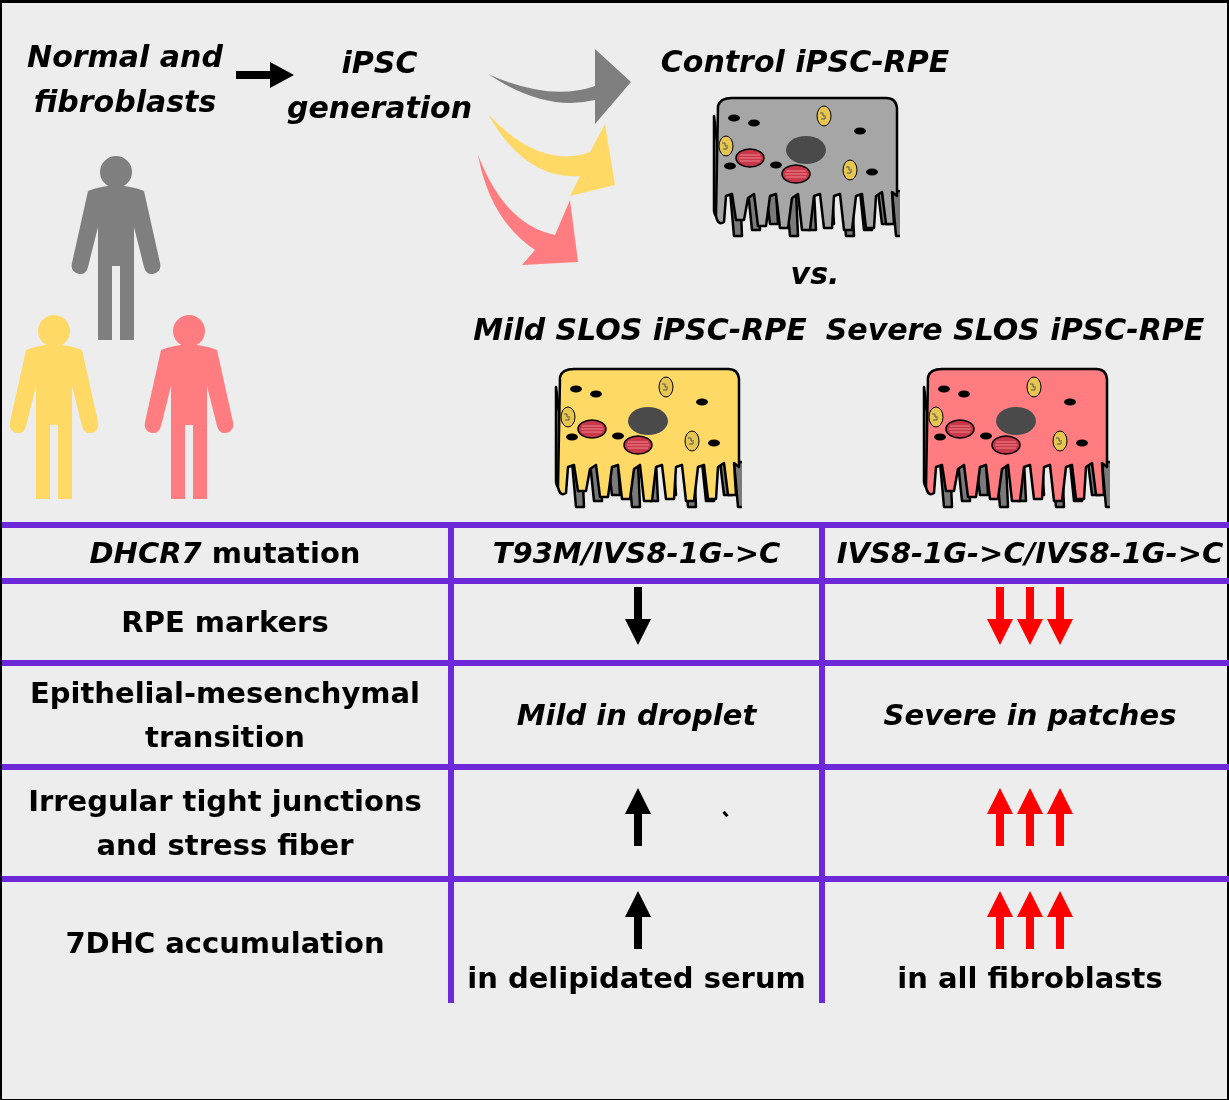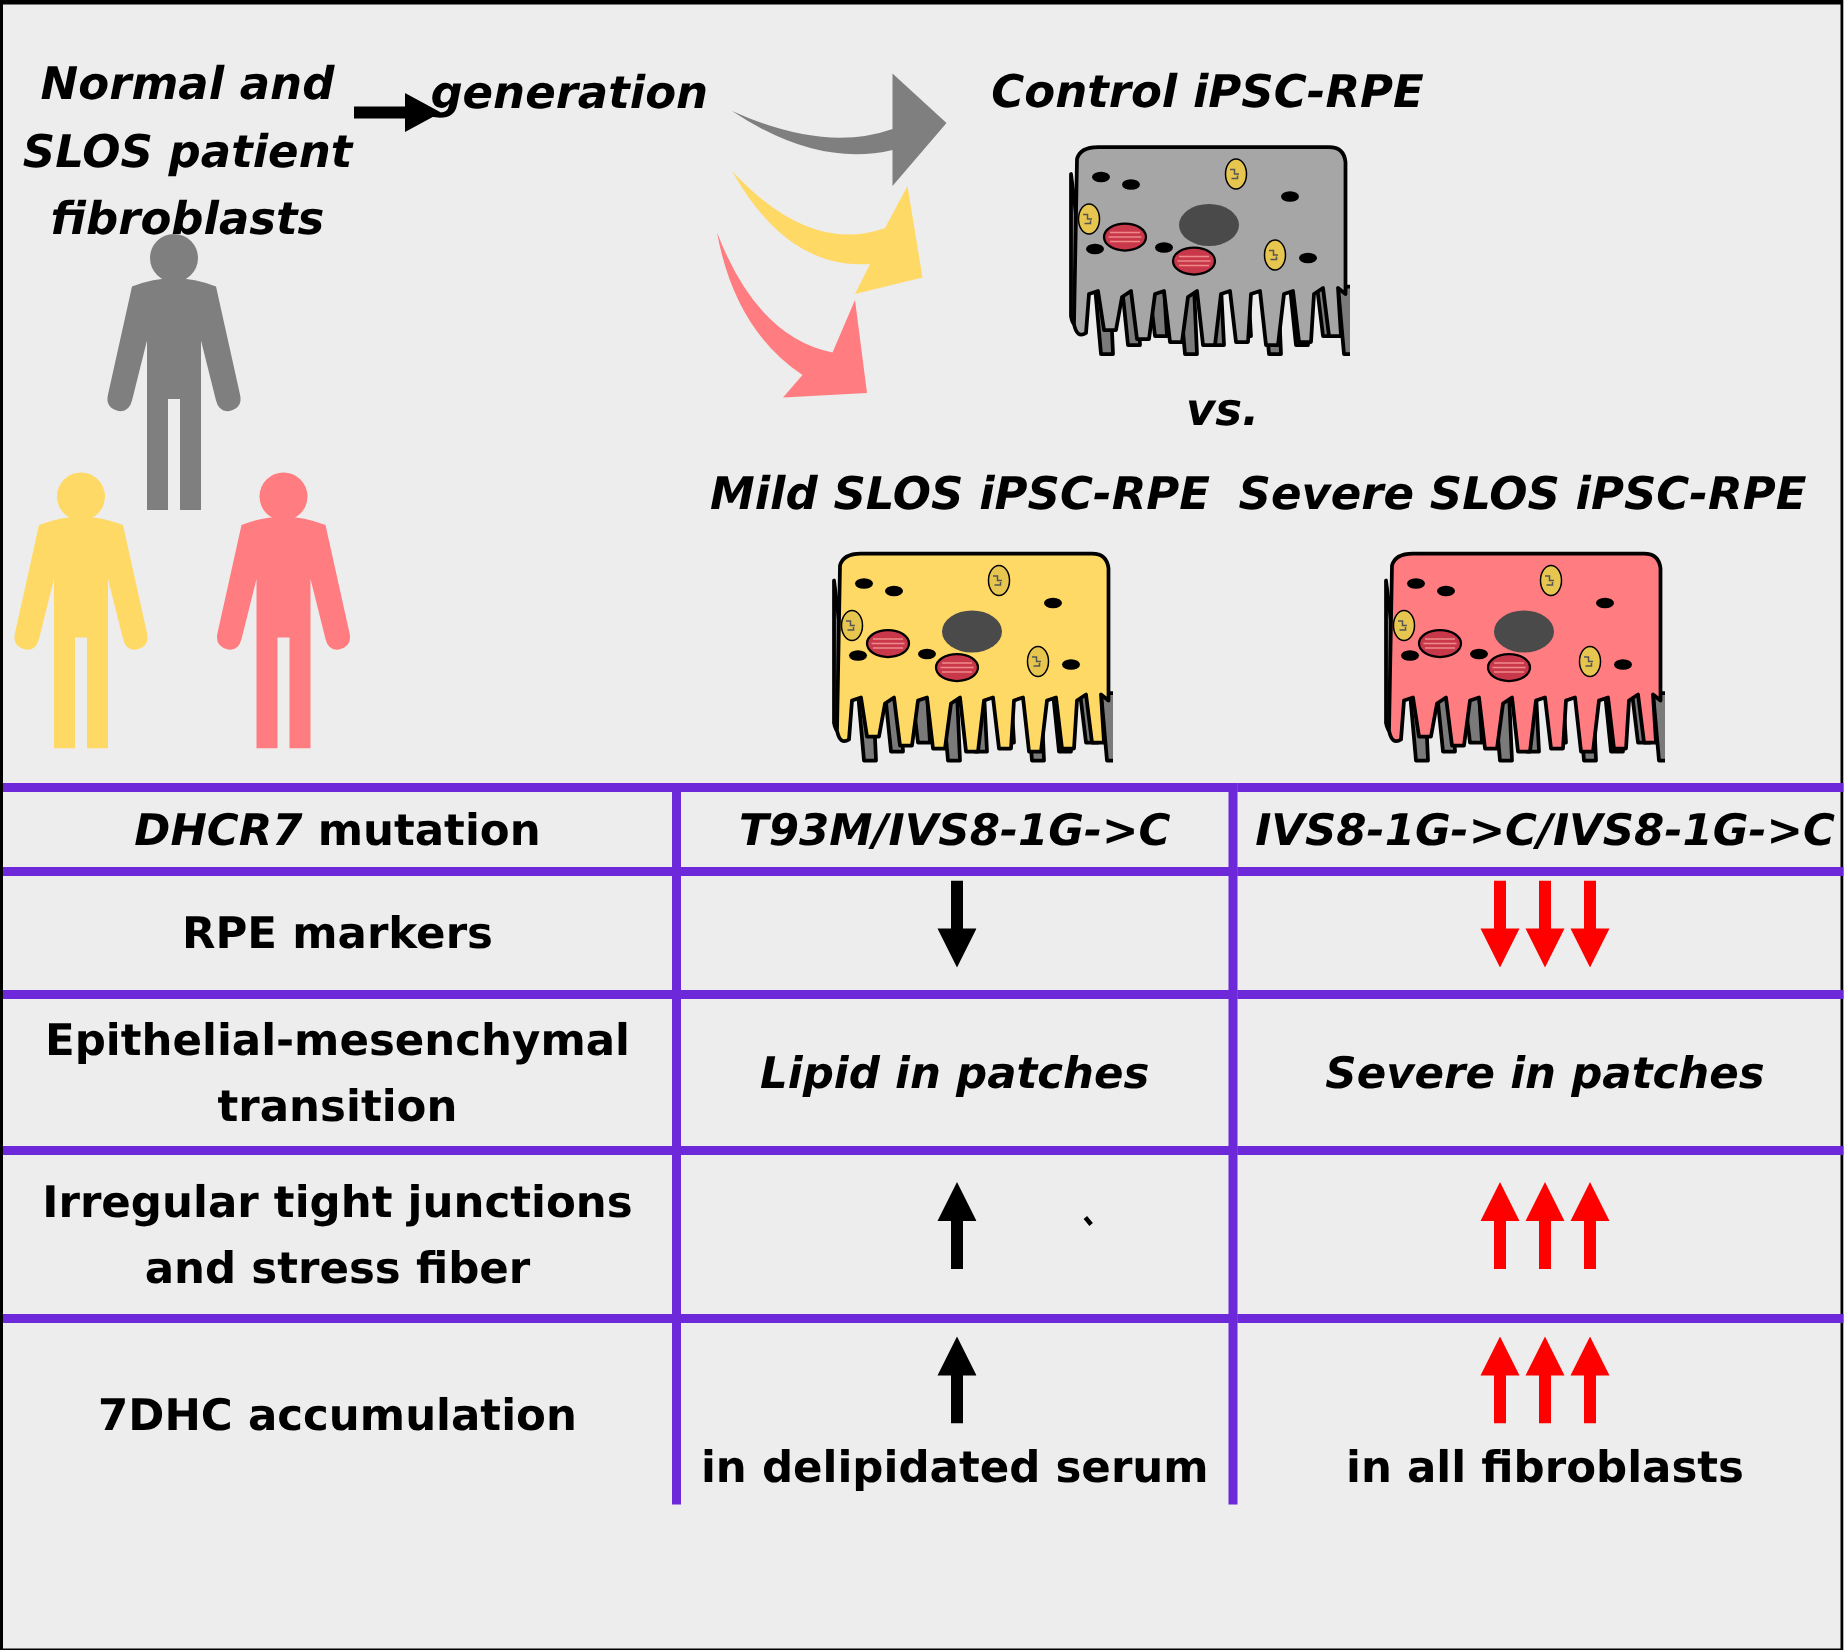--- a/index.html
+++ b/index.html
@@ -26,29 +26,29 @@
   .arrows svg { display: block; }
   .sub { font-size: 29px; line-height: 34px; }
 </style>
 </head>
 <body>
 
 <div class="frame"></div>
 
 <div class="txt t-source">
   <div>Normal and</div>
-  <div>SLOS patient</div>
   <div>fibroblasts</div>
 </div>
 
 <svg class="abs" style="left:236px;top:62px" width="58" height="26">
   <polygon points="0,9 34,9 34,0 58,13 34,26 34,17 0,17" fill="#000"></polygon>
 </svg>
 
 <div class="txt t-ipsc">
+  <div>iPSC</div>
   <div>generation</div>
 </div>
 
 <svg class="abs" style="left:470px;top:40px" width="180" height="230">
   <path d="M18,34 Q80,62 125,46 L125,9 L161,42 L125,84 L125,60 Q75,72 18,34 Z" fill="#7f7f7f"></path>
   <path d="M18,74 Q70,130 120,112 L135,84 L145,145 L100,156 L110,136 Q55,140 18,74 Z" fill="#ffd966"></path>
   <path d="M8,115 Q35,185 85,195 L100,160 L108,222 L52,225 L65,210 Q20,180 8,115 Z" fill="#ff7c80"></path>
 </svg>
 
 <svg class="abs" style="left:70px;top:155px" width="92" height="185">
@@ -196,21 +196,21 @@
             <svg width="30" height="58">
               <polygon points="11,0 19,0 19,32 28,32 15,58 2,32 11,32" fill="#ff0000"></polygon>
             </svg>
           </div></td>
   </tr>
   <tr style="height:104px">
     <td class="c1">
           <div>Epithelial-mesenchymal</div>
           <div>transition</div>
         </td>
-    <td class="c2 it">Lipid in patches</td>
+    <td class="c2 it">Mild in droplet</td>
     <td class="c3 it">Severe in patches</td>
   </tr>
   <tr style="height:112px">
     <td class="c1">
           <div>Irregular tight junctions</div>
           <div>and stress fiber</div>
         </td>
     <td class="c2"><div class="arrows">
             <svg width="28" height="58">
               <polygon points="15,0 28,26 19,26 19,58 11,58 11,26 2,26" fill="#000000"></polygon>

